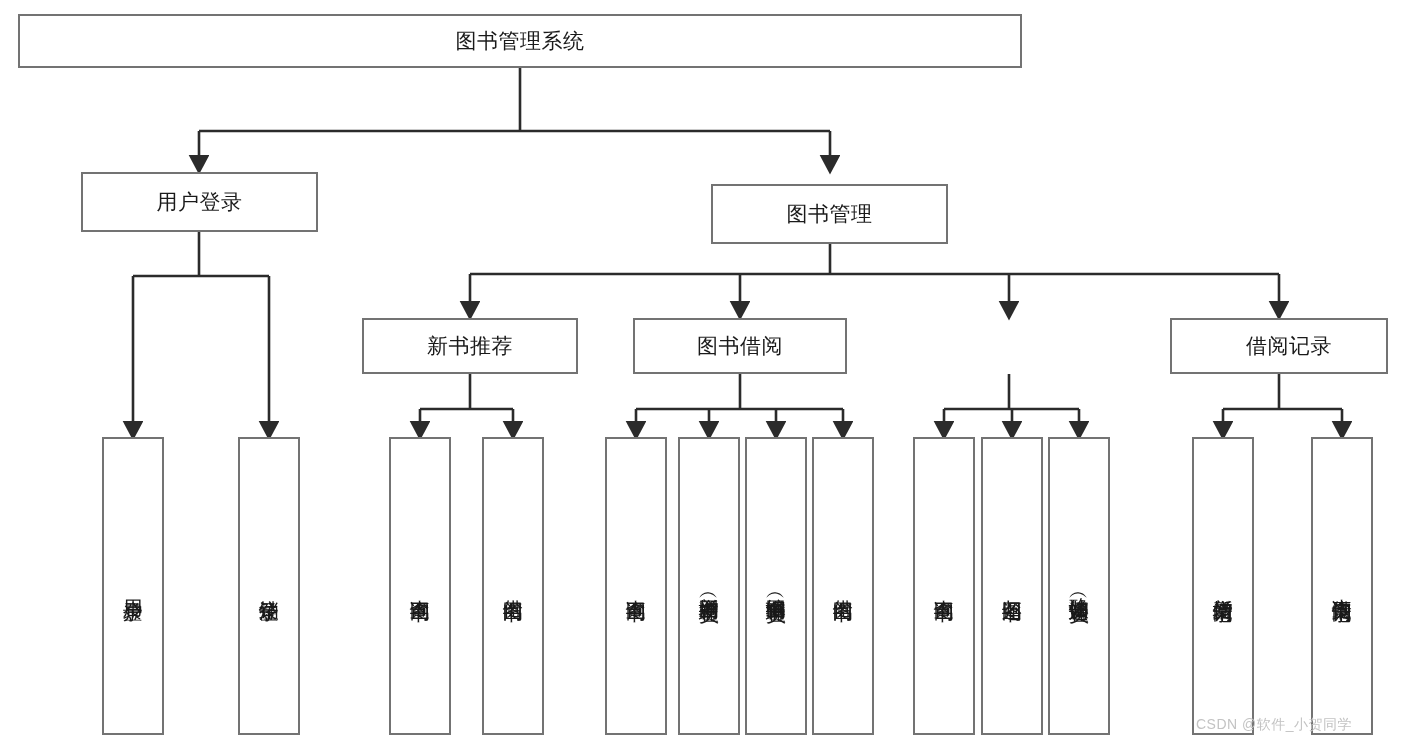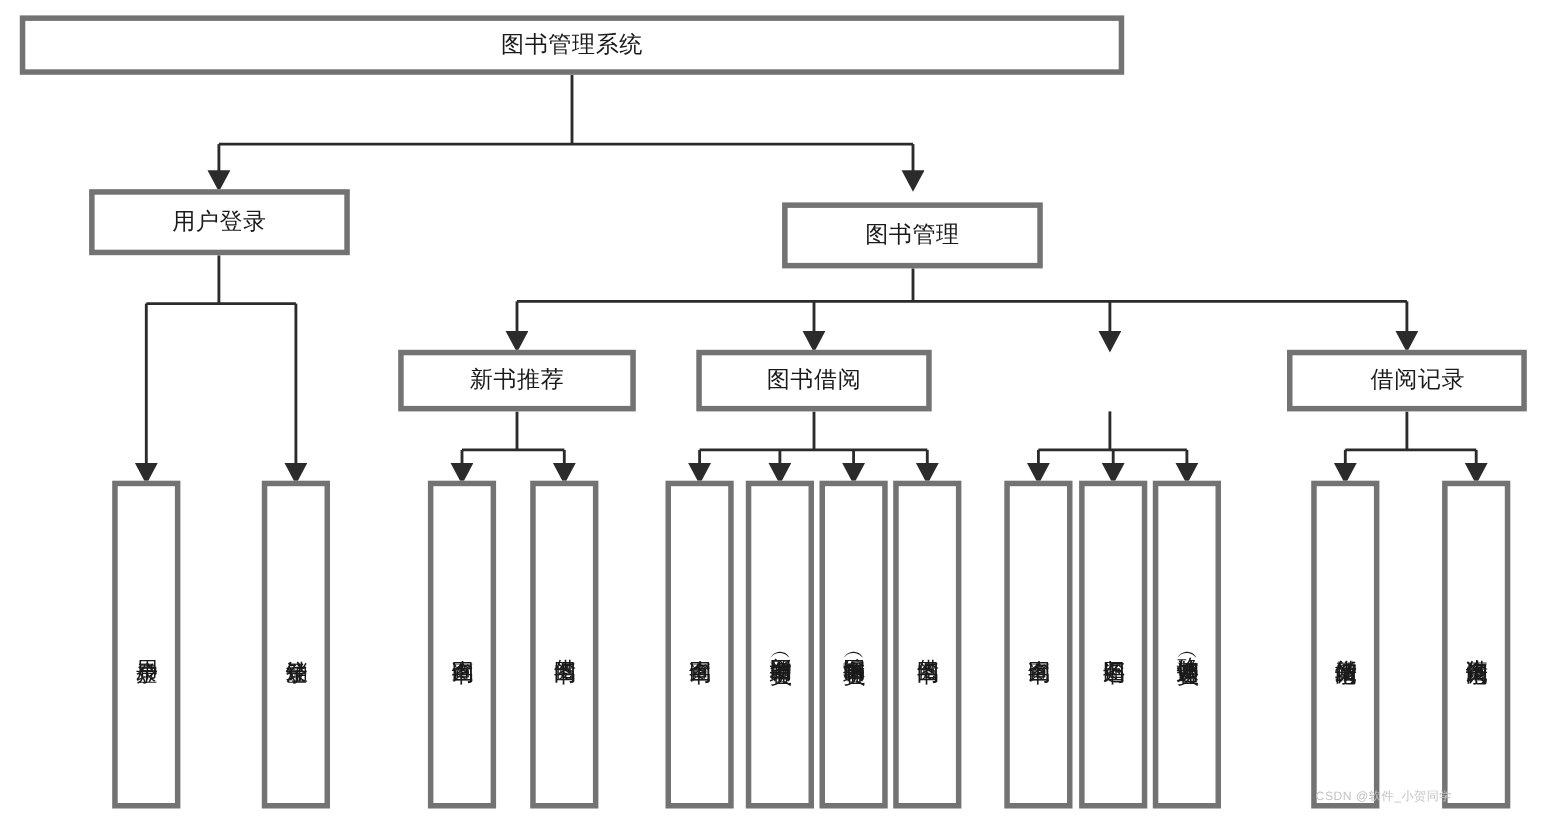--- a/index.html
+++ b/index.html
@@ -21,21 +21,21 @@
     position: absolute;
     left: 0;
     top: 0;
     width: 1405px;
     height: 747px;
     pointer-events: none;
   }
   .node {
     position: absolute;
     box-sizing: border-box;
-    border: 5px solid #737373;
+    border: 2px solid #737373;
     background: #ffffff;
     display: flex;
     align-items: center;
     justify-content: center;
     color: #1a1a1a;
   }
   .node .label {
     display: block;
     text-align: center;
     line-height: 1.18;
@@ -56,21 +56,21 @@
   .node.leaf .label {
     writing-mode: vertical-rl;
     text-orientation: upright;
     font-size: 20px;
     line-height: 1.22;
     letter-spacing: 1px;
     white-space: nowrap;
   }
   .watermark {
     position: absolute;
-    font-size: 11px;
+    font-size: 14px;
     color: #c3c3c3;
     white-space: nowrap;
     letter-spacing: 0.5px;
   }
 </style>
 </head>
 <body>
 
 <div id="canvas">
 

